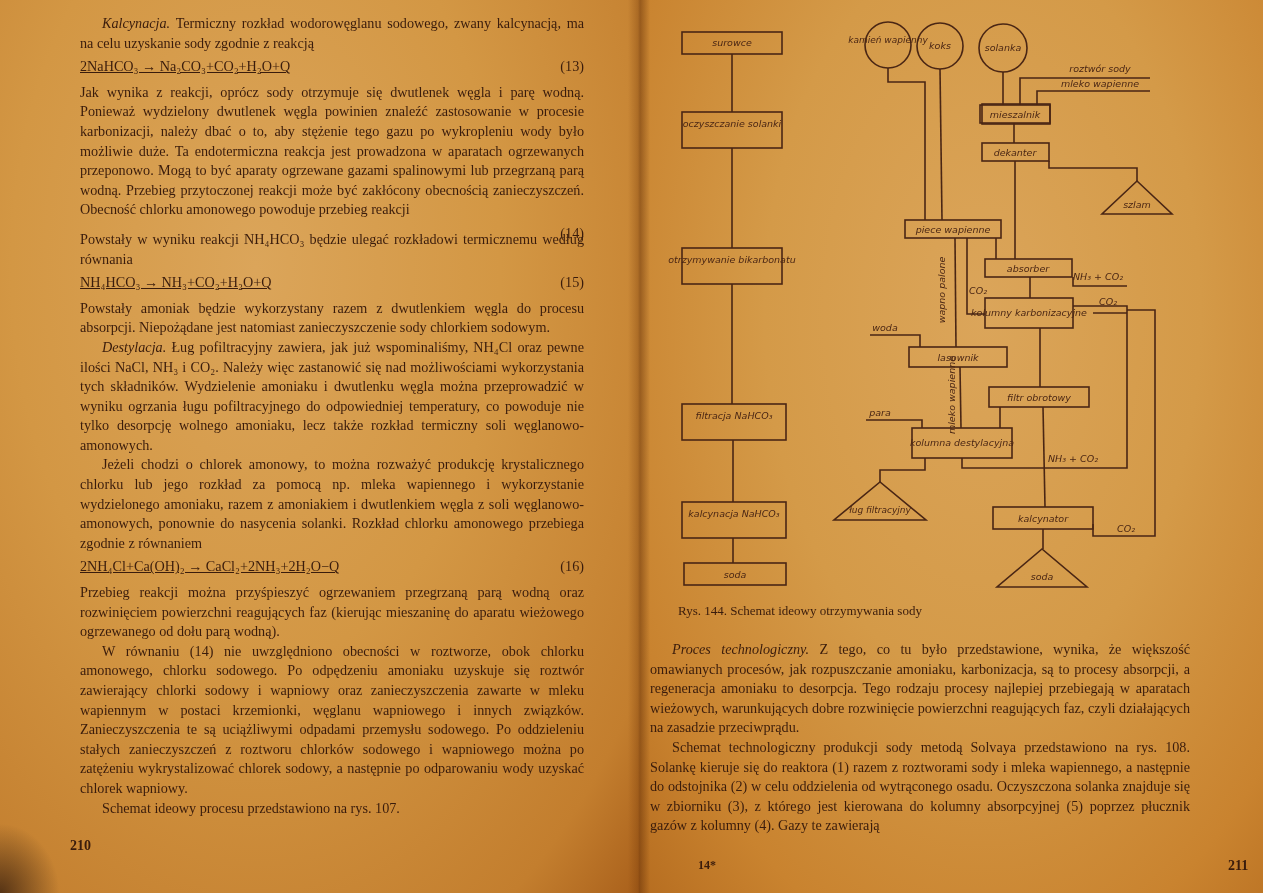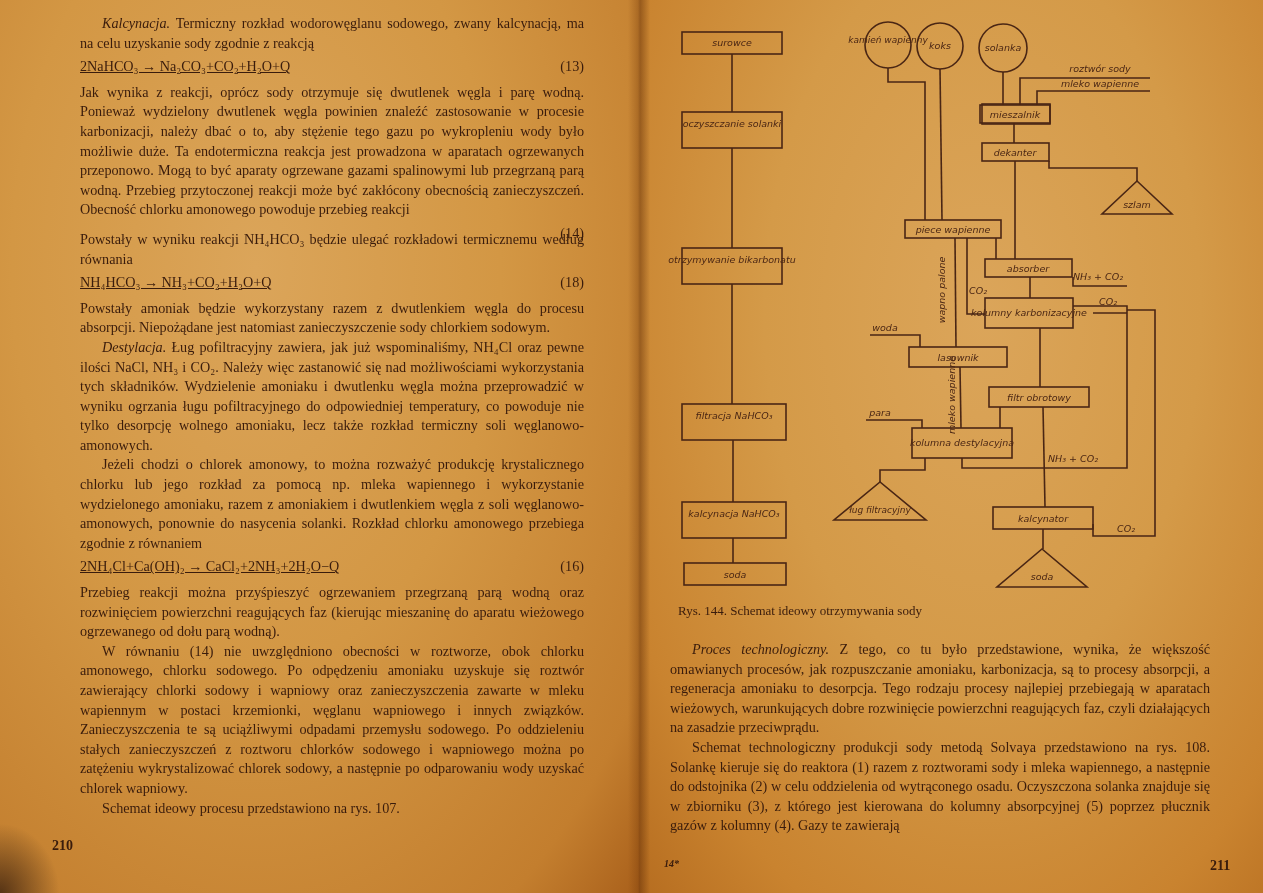--- a/index.html
+++ b/index.html
@@ -8,27 +8,27 @@
     font-family:"Liberation Serif","DejaVu Serif",serif;color:#3a1c0c;}
   .page{position:absolute;top:0;height:893px;}
   .left{left:0;width:640px;
     background:radial-gradient(ellipse at 40% 30%,#dba55a 0%,#d39744 45%,#c37e2e 85%,#a9601b 100%);}
   .right{left:640px;width:623px;
     background:radial-gradient(ellipse at 55% 35%,#dba55a 0%,#d49a48 45%,#c9832f 80%,#b66d20 100%);}
   .spine{position:absolute;left:628px;top:0;width:22px;height:893px;
     background:linear-gradient(90deg,rgba(120,60,10,0) 0%,rgba(120,60,10,.35) 45%,rgba(90,40,5,.45) 55%,rgba(120,60,10,0) 100%);}
   .text{position:absolute;font-size:14.2px;line-height:19.6px;text-align:justify;}
   .ltext{left:80px;top:14px;width:504px;}
-  .rtext{left:670px;top:640px;width:540px;}
+  .rtext{left:650px;top:640px;width:540px;}
   .text p{margin:0;}
   .ind{text-indent:22px;}
   .eq{display:flex;justify-content:flex-start;position:relative;margin:4px 0 6px 0;text-decoration:underline;}
   .eq .num{position:absolute;right:0;}
   .it{font-style:italic;}
-  .pagenum{position:absolute;font-size:14px;font-weight:bold;}
+  .pagenum{position:absolute;font-size:14px;font-weight:bold;margin-left:18px;}
   .caption{position:absolute;left:678px;top:603px;font-size:13px;}
   svg text{font-family:"DejaVu Sans",sans-serif;font-style:italic;fill:#4a2614;}
   .shadow{position:absolute;left:0;bottom:0;width:60px;height:70px;
     background:radial-gradient(ellipse at 0% 100%,rgba(40,20,10,.7) 0%,rgba(40,20,10,0) 70%);}
 </style>
 </head>
 <body>
 
 <div class="page left"></div>
 <div class="page right"></div>
@@ -41,21 +41,21 @@
       <span>2NaHCO₃ → Na₂CO₃+CO₂+H₂O+Q</span>
       <span class="num">(13)</span>
     </div>
   <p>Jak wynika z reakcji, oprócz sody otrzymuje się dwutlenek węgla i parę wodną. Ponieważ wydzielony dwutlenek węgla powinien znaleźć zastosowanie w procesie karbonizacji, należy dbać o to, aby stężenie tego gazu po wykropleniu wody było możliwie duże. Ta endotermiczna reakcja jest prowadzona w aparatach ogrzewanych przeponowo. Mogą to być aparaty ogrzewane gazami spalinowymi lub przegrzaną parą wodną. Przebieg przytoczonej reakcji może być zakłócony obecnością zanieczyszczeń. Obecność chlorku amonowego powoduje przebieg reakcji</p>
   <div class="eq">
       <span class="num">(14)</span>
     </div>
   <p>Powstały w wyniku reakcji NH₄HCO₃ będzie ulegać rozkładowi termicznemu według równania</p>
   <div class="eq">
       <span>NH₄HCO₃ → NH₃+CO₂+H₂O+Q</span>
-      <span class="num">(18)</span>
+      <span class="num">(15)</span>
     </div>
   <p>Powstały amoniak będzie wykorzystany razem z dwutlenkiem węgla do procesu absorpcji. Niepożądane jest natomiast zanieczyszczenie sody chlorkiem sodowym.</p>
   <p class="ind"><span class="it">Destylacja.</span> <span>Ług pofiltracyjny zawiera, jak już wspominaliśmy, NH₄Cl oraz pewne ilości NaCl, NH₃ i CO₂. Należy więc zastanowić się nad możliwościami wykorzystania tych składników. Wydzielenie amoniaku i dwutlenku węgla można przeprowadzić w wyniku ogrzania ługu pofiltracyjnego do odpowiedniej temperatury, co powoduje nie tylko desorpcję wolnego amoniaku, lecz także rozkład termiczny soli węglanowo-amonowych.</span></p>
   <p class="ind">Jeżeli chodzi o chlorek amonowy, to można rozważyć produkcję krystalicznego chlorku lub jego rozkład za pomocą np. mleka wapiennego i wykorzystanie wydzielonego amoniaku, razem z amoniakiem i dwutlenkiem węgla z soli węglanowo-amonowych, ponownie do nasycenia solanki. Rozkład chlorku amonowego przebiega zgodnie z równaniem</p>
   <div class="eq">
       <span>2NH₄Cl+Ca(OH)₂ → CaCl₂+2NH₃+2H₂O−Q</span>
       <span class="num">(16)</span>
     </div>
   <p>Przebieg reakcji można przyśpieszyć ogrzewaniem przegrzaną parą wodną oraz rozwinięciem powierzchni reagujących faz (kierując mieszaninę do aparatu wieżowego ogrzewanego od dołu parą wodną).</p>
   <p class="ind">W równaniu (14) nie uwzględniono obecności w roztworze, obok chlorku amonowego, chlorku sodowego. Po odpędzeniu amoniaku uzyskuje się roztwór zawierający chlorki sodowy i wapniowy oraz zanieczyszczenia zawarte w mleku wapiennym w postaci krzemionki, węglanu wapniowego i innych związków. Zanieczyszczenia te są uciążliwymi odpadami przemysłu sodowego. Po oddzieleniu stałych zanieczyszczeń z roztworu chlorków sodowego i wapniowego można po zatężeniu wykrystalizować chlorek sodowy, a następnie po odparowaniu wody uzyskać chlorek wapniowy.</p>
@@ -166,14 +166,14 @@
     <text x="1126" y="532" font-style="normal">CO₂</text>
   </g>
 </svg>
 
 <div class="caption">Rys. 144. Schemat ideowy otrzymywania sody</div>
 
 <div class="text rtext">
   <p class="ind"><span class="it">Proces technologiczny.</span> <span>Z tego, co tu było przedstawione, wynika, że większość omawianych procesów, jak rozpuszczanie amoniaku, karbonizacja, są to procesy absorpcji, a regeneracja amoniaku to desorpcja. Tego rodzaju procesy najlepiej przebiegają w aparatach wieżowych, warunkujących dobre rozwinięcie powierzchni reagujących faz, czyli działających na zasadzie przeciwprądu.</span></p>
   <p class="ind">Schemat technologiczny produkcji sody metodą Solvaya przedstawiono na rys. 108. Solankę kieruje się do reaktora (1) razem z roztworami sody i mleka wapiennego, a następnie do odstojnika (2) w celu oddzielenia od wytrąconego osadu. Oczyszczona solanka znajduje się w zbiorniku (3), z którego jest kierowana do kolumny absorpcyjnej (5) poprzez płucznik gazów z kolumny (4). Gazy te zawierają</p>
 </div>
-<div class="pagenum" style="left:664px;top:858px;font-size:10px;font-style:italic;">14*</div>
+<div class="pagenum" style="left:680px;top:858px;font-size:12px;">14*</div>
 <div class="pagenum" style="left:1210px;top:858px;">211</div>
 
 </body></html>

